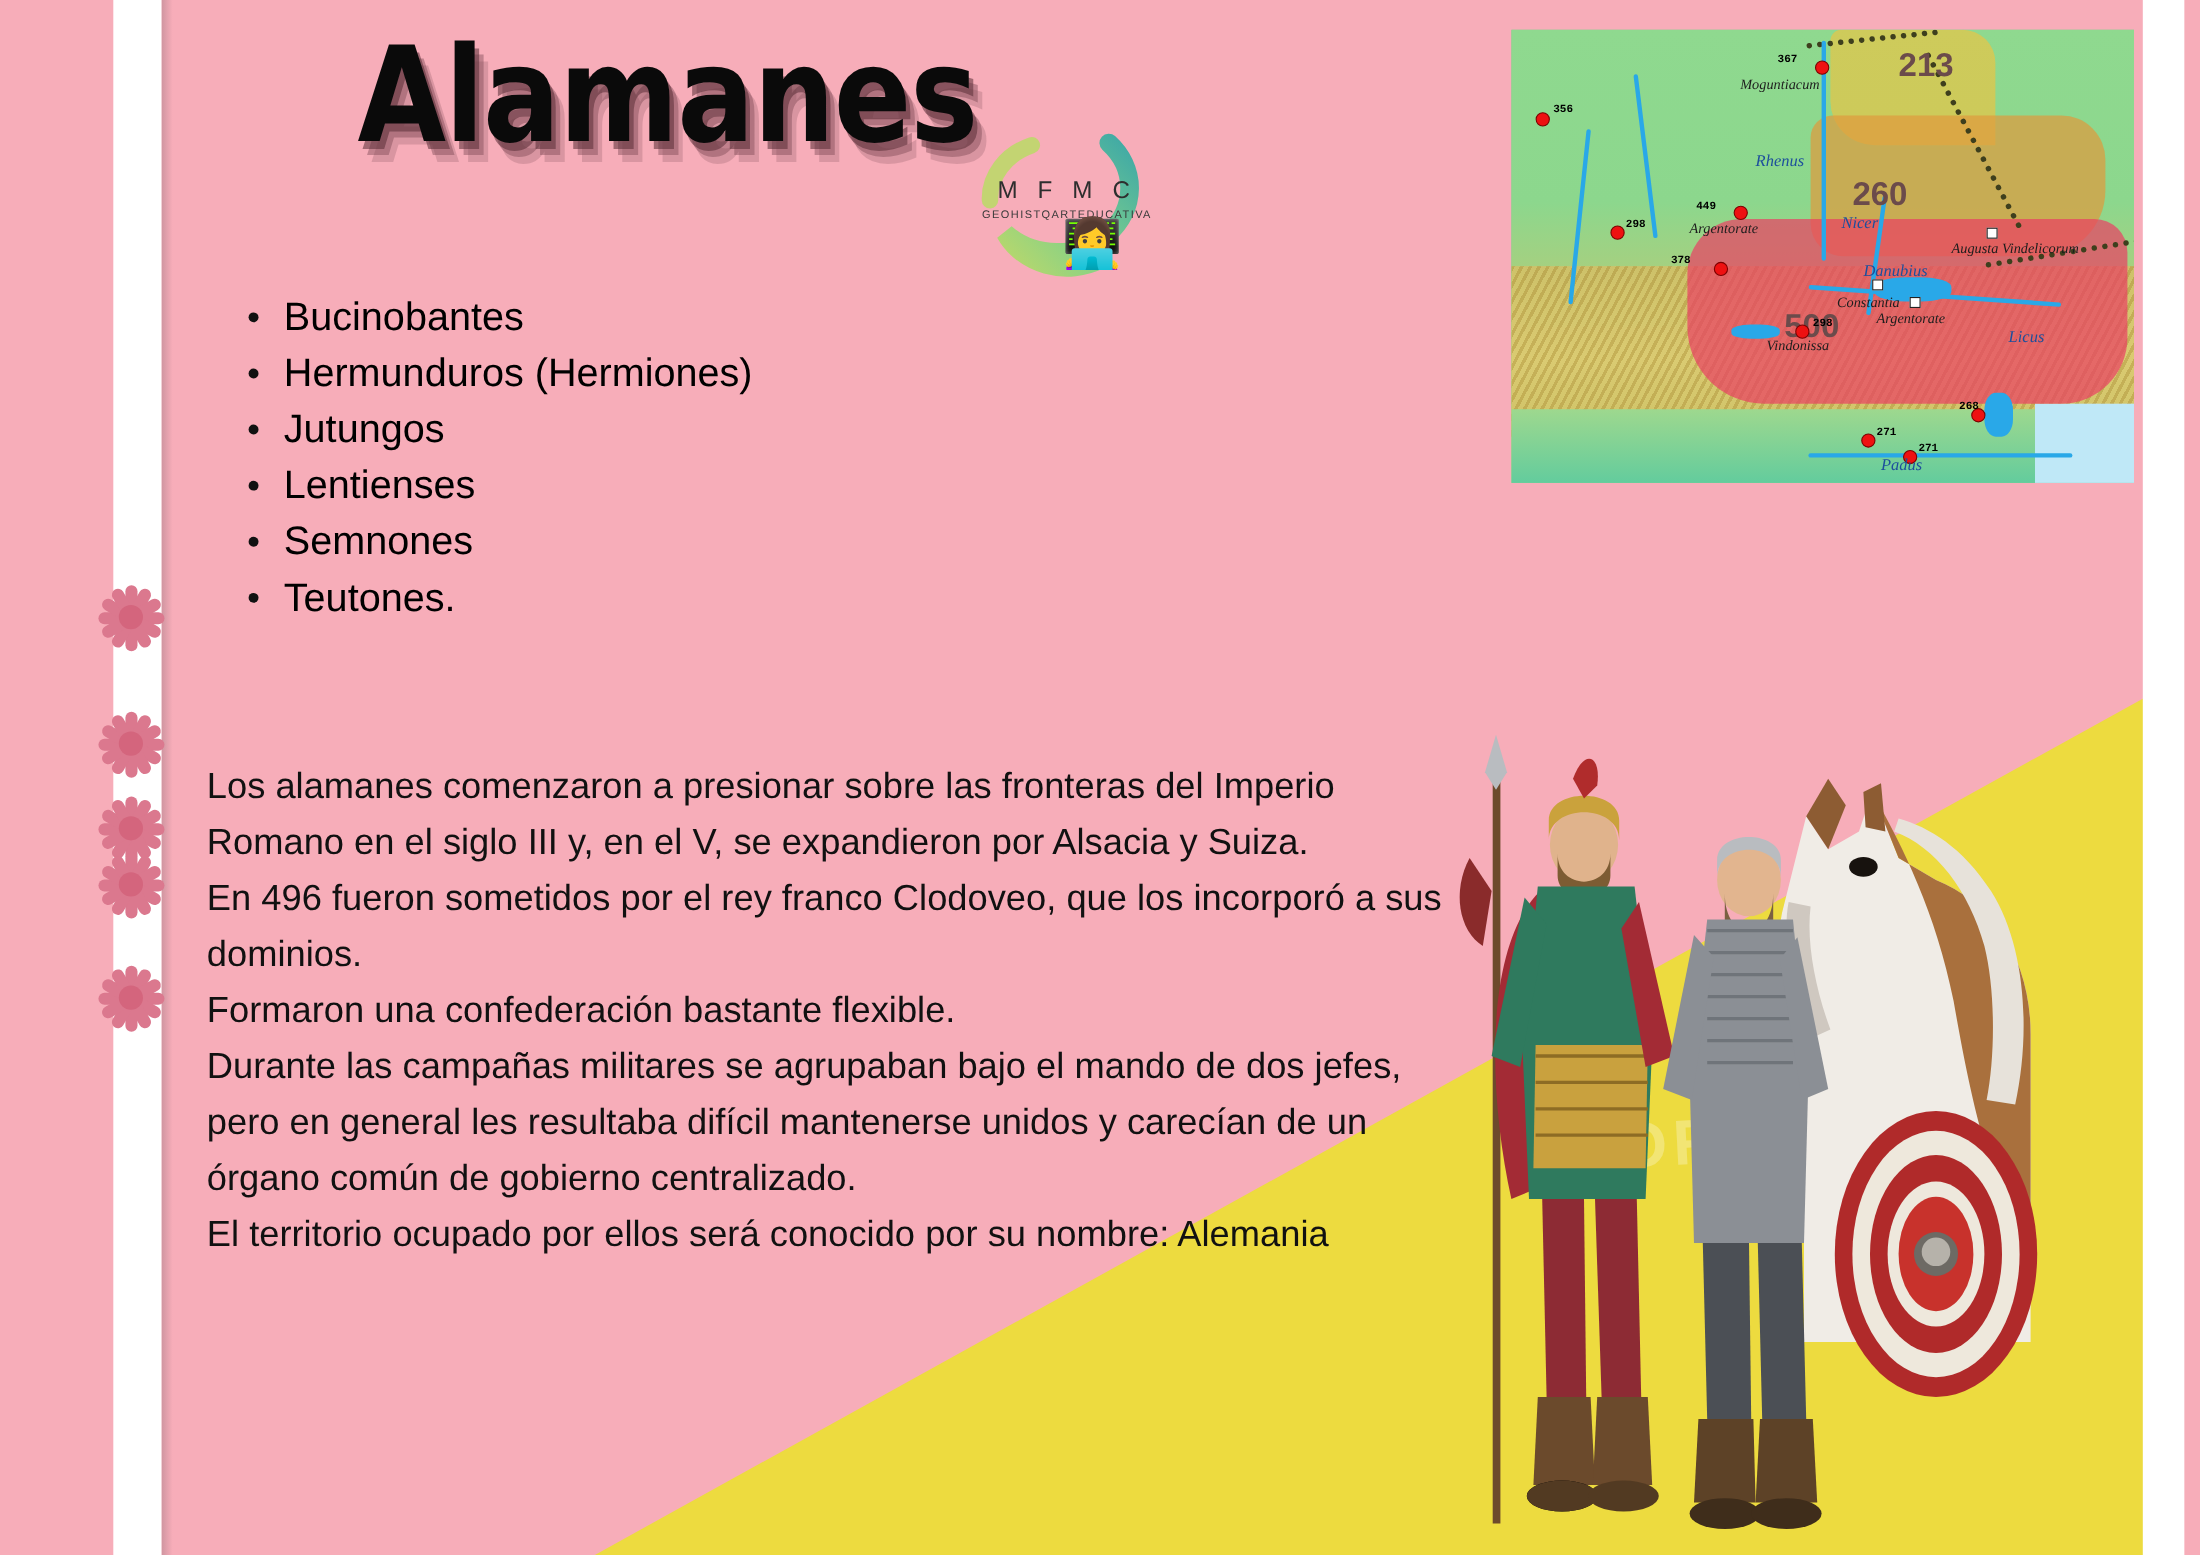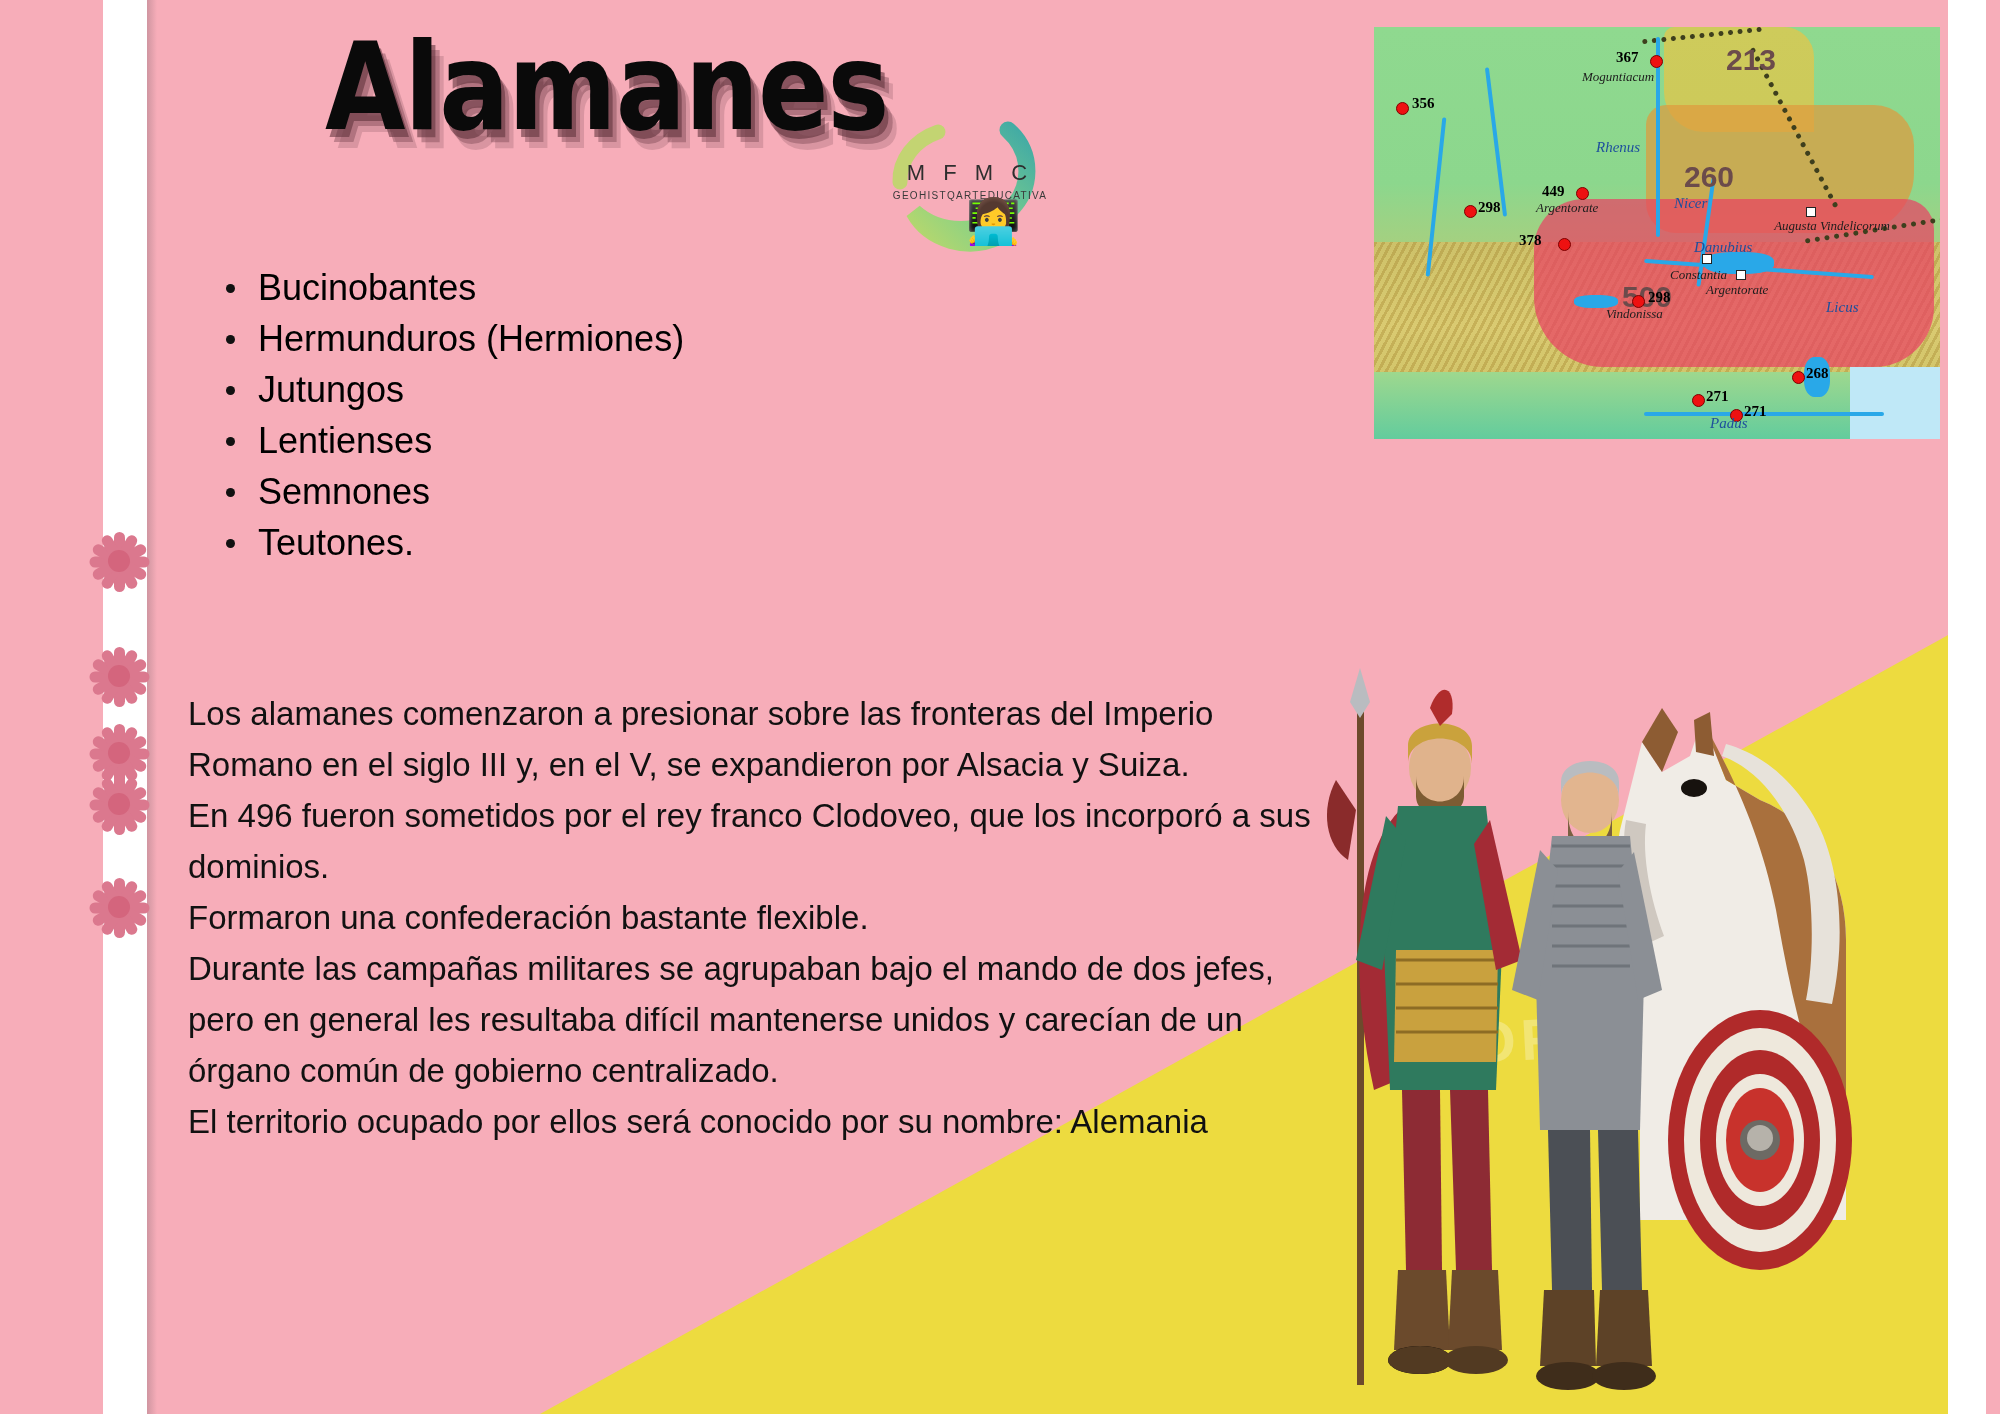--- a/index.html
+++ b/index.html
@@ -139,22 +139,22 @@
   }
   .map-city{
     position:absolute;font-family:"Liberation Serif", serif;
     font-style:italic;font-size:13px;color:#1d1d1d;white-space:nowrap;
   }
   .map-water-lbl{
     position:absolute;font-family:"Liberation Serif", serif;
     font-style:italic;font-size:15px;color:#1d4f9c;white-space:nowrap;
   }
   .map-dot-lbl{
-    position:absolute;font-family:Liberation Serif, serif;
-    font-weight:bold;font-size:15px;color:#000;white-space:nowrap;
+    position:absolute;font-family:Liberation Mono, monospace;
+    font-weight:bold;font-size:10px;color:#000;white-space:nowrap;
   }
   .map-dot{
     position:absolute;width:11px;height:11px;border-radius:50%;
     background:#ee1111;border:1px solid #7d0000;
   }
   .map-sq{
     position:absolute;width:8px;height:8px;background:#fff;border:1.5px solid #222;
   }
 
   
@@ -226,21 +226,21 @@
     <div class="map-city" style="left:232px;top:279px;">Vindonissa</div>
 
     <div class="map-dot" style="left:90px;top:178px;"></div>
     <div class="map-dot-lbl" style="left:104px;top:172px;">298</div>
 
     <div class="map-dot" style="left:318px;top:367px;"></div>
     <div class="map-dot-lbl" style="left:332px;top:361px;">271</div>
     <div class="map-dot" style="left:356px;top:382px;"></div>
     <div class="map-dot-lbl" style="left:370px;top:376px;">271</div>
     <div class="map-dot" style="left:418px;top:344px;"></div>
-    <div class="map-dot-lbl" style="left:432px;top:338px;">268</div>
+    <div class="map-dot-lbl" style="left:407px;top:338px;">268</div>
 
     <div class="map-sq" style="left:432px;top:180px;"></div>
     <div class="map-city" style="left:398px;top:192px;text-align:center;width:120px;line-height:14px;">Augusta Vindelicorum</div>
 
     <div class="map-sq" style="left:328px;top:227px;"></div>
     <div class="map-city" style="left:296px;top:240px;">Constantia</div>
     <div class="map-sq" style="left:362px;top:243px;"></div>
     <div class="map-city" style="left:332px;top:255px;">Argentorate</div>
 
     <div class="map-water-lbl" style="left:222px;top:112px;">Rhenus</div>

